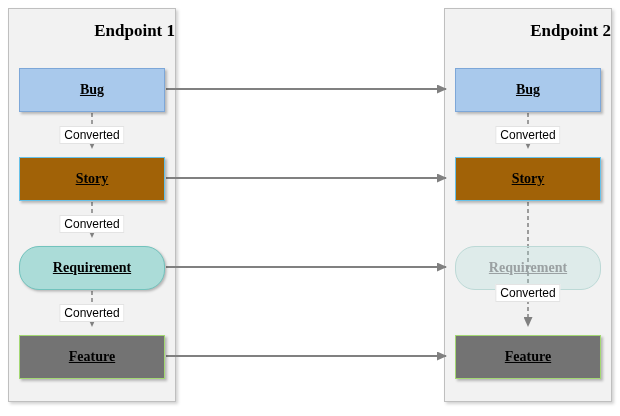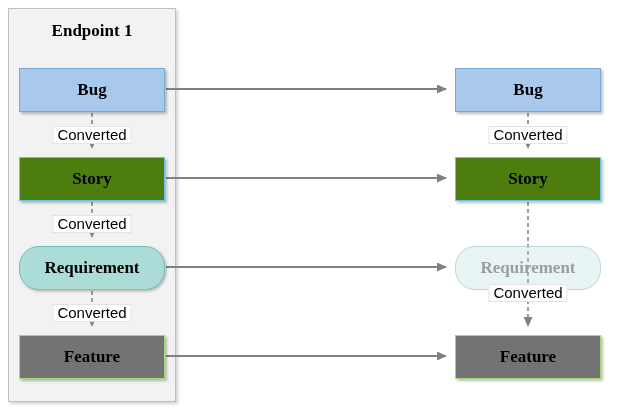--- a/index.html
+++ b/index.html
@@ -23,82 +23,86 @@
     border: 1px solid #bfbfbf;
     box-shadow: 2px 2px 3px rgba(0,0,0,0.18);
   }
   .panel-left  { left: 8px; }
   .panel-right { left: 444px; }
   .panel-title {
     position: absolute;
     top: 12px;
     left: 0;
     width: 100%;
-    text-align: center;
+    text-align: right;
     font-weight: bold;
     font-size: 17px;
     color: #000000;
   }
   svg.arrows {
     position: absolute;
     left: 0;
     top: 0;
     width: 620px;
     height: 416px;
   }
   .node {
     position: absolute;
     width: 144px;
     height: 42px;
     border: 1px solid;
     display: flex;
     align-items: center;
     justify-content: center;
     font-weight: bold;
-    font-size: 17px;
+    font-size: 14px;
     color: #000000;
     box-shadow: 1.5px 1.5px 2.5px rgba(0,0,0,0.25);
     background-clip: padding-box;
+    text-decoration: underline;
   }
   .col-left  { left: 19px; }
   .col-right { left: 455px; }
   .r1 { top: 68px; }
   .r2 { top: 157px; }
   .r3 { top: 246px; border-radius: 20px; }
   .r4 { top: 335px; }
   .bug     { background: #a9c9ec; border-color: #7da7d8; }
-  .story   { background: #4d7c0f; border-color: #67c1e8; }
+  .story   { background: #a16207; border-color: #67c1e8; }
   .req     { background: #abdcd8; border-color: #72c3bd; }
   .feature { background: #737373; border-color: #a3d873; }
   .faded {
     background: rgba(171, 220, 216, 0.28);
     border-color: #bcd9d6;
     color: #9aa0a2;
     box-shadow: none;
   }
   .conv {
     position: absolute;
     transform: translateX(-50%);
     background: #ffffff;
     border: 1px solid #e3e3e3;
     padding: 1px 4px;
     font-family: "Liberation Sans", sans-serif;
-    font-size: 15px;
+    font-size: 12px;
     line-height: 14px;
     color: #000000;
     white-space: nowrap;
   }
 </style>
 </head>
 <body>
 
 <div class="canvas">
 
   <div class="panel panel-left">
     <div class="panel-title">Endpoint 1</div>
+  </div>
+  <div class="panel panel-right">
+    <div class="panel-title">Endpoint 2</div>
   </div>
 
   <svg class="arrows">
     <defs>
       <marker id="ah" markerWidth="11" markerHeight="9" refX="9" refY="4.5" orient="auto" markerUnits="userSpaceOnUse">
         <path d="M0,0 L10,4.5 L0,9 z" fill="#808080"></path>
       </marker>
     </defs>
 
     <line x1="166" y1="89" x2="446" y2="89" stroke="#808080" stroke-width="2" marker-end="url(#ah)"></line>

